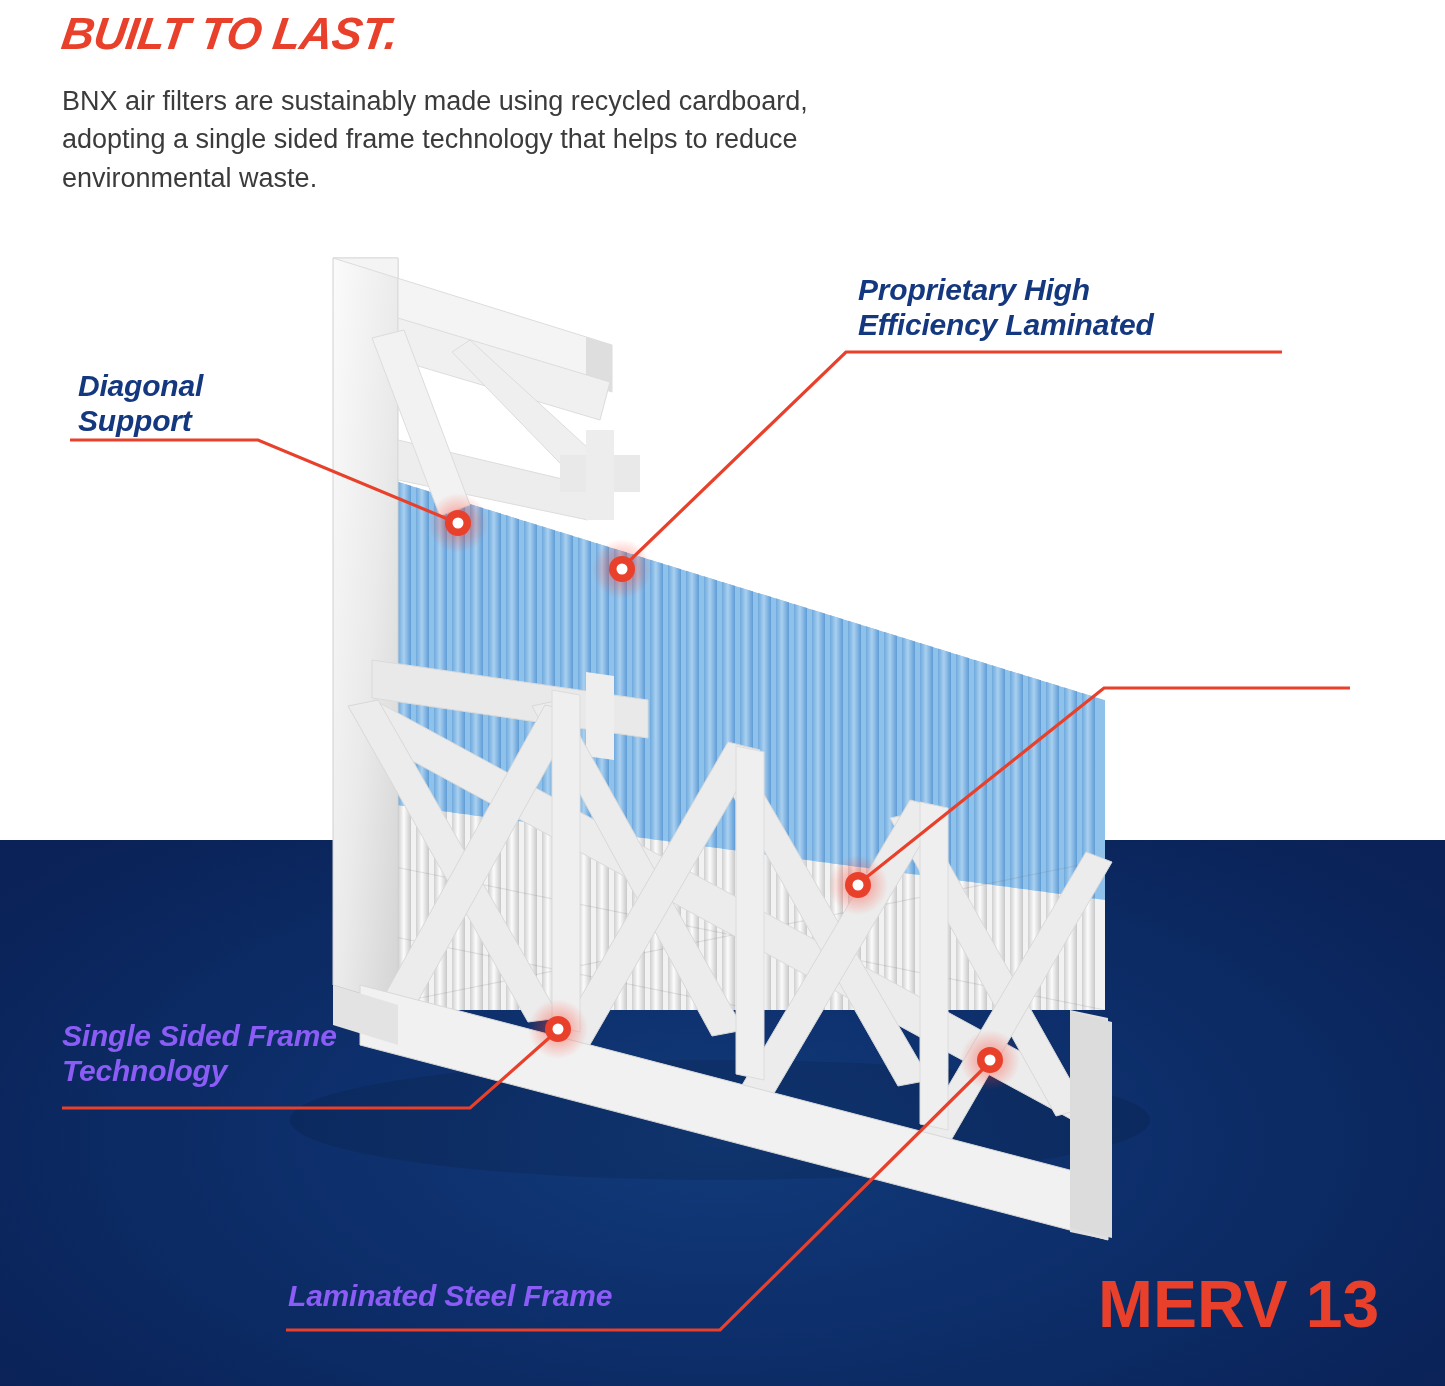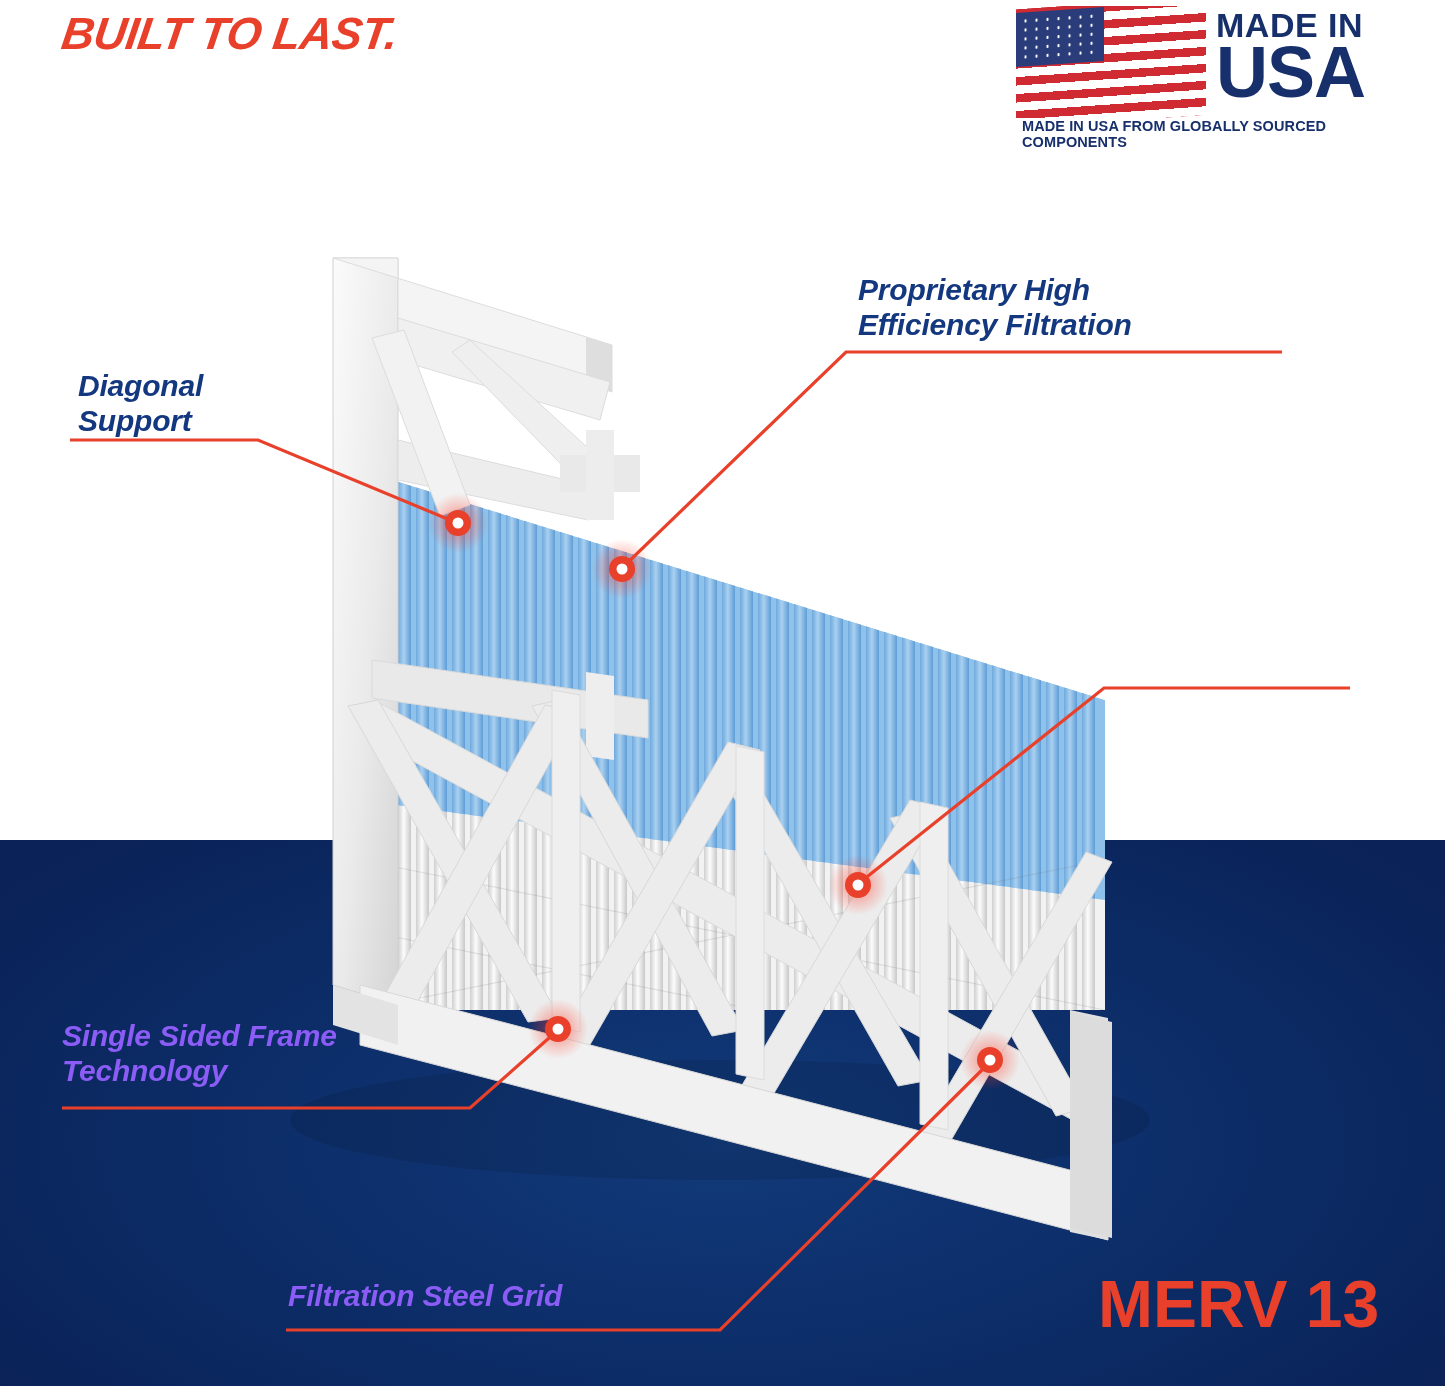--- a/index.html
+++ b/index.html
@@ -166,30 +166,22 @@
   }
 </style>
 </head>
 <body>
 
 <div id="page">
 
   <div class="bottom-panel"></div>
 
   <div class="headline">BUILT TO LAST.</div>
-
-  <div class="usa-badge">
-    <div class="flag">
-      <div class="stripes"></div>
-      <div class="canton"></div>
-    </div>
-    <div class="made-in">MADE IN</div>
-    <div class="usa-word">USA</div>
-    <div class="usa-sub">MADE IN USA FROM GLOBALLY SOURCED COMPONENTS</div>
-  </div>
+  <div class="subcopy">BNX air filters are sustainably made using recycled cardboard, adopting a single sided frame technology that helps to reduce environmental waste.</div>
+
 
   <svg class="layer" viewBox="0 0 1445 1386">
     <defs>
       <linearGradient id="frameGrad" x1="0" y1="0" x2="1" y2="1">
         <stop offset="0%" stop-color="#fbfbfb"></stop>
         <stop offset="55%" stop-color="#eaeaea"></stop>
         <stop offset="100%" stop-color="#d4d4d4"></stop>
       </linearGradient>
       <linearGradient id="frameGradDark" x1="0" y1="0" x2="0" y2="1">
         <stop offset="0%" stop-color="#e2e2e2"></stop>
@@ -424,23 +416,23 @@
         <circle cx="990" cy="1060" r="13" fill="#e8402a"></circle>
         <circle cx="990" cy="1060" r="5.5" fill="#ffffff"></circle>
       </g>
     </g>
   </svg>
 
   <div class="callout blue" id="callout-diagonal">Diagonal
 Support</div>
 
   <div class="callout blue" id="callout-proprietary">Proprietary High
-Efficiency Filtration</div>
+Efficiency Laminated</div>
 
 
   <div class="callout white" id="callout-frame">Single Sided Frame
 Technology</div>
 
-  <div class="callout white" id="callout-grid">Filtration Steel Grid</div>
+  <div class="callout white" id="callout-grid">Laminated Steel Frame</div>
 
   <div class="merv">MERV 13</div>
 
 </div>
 
 </body></html>

